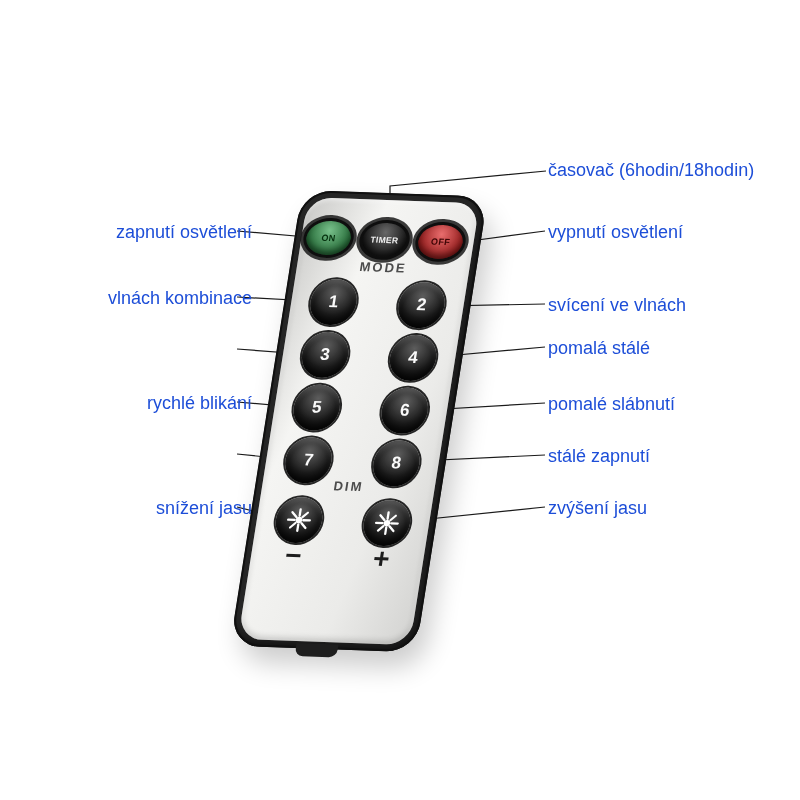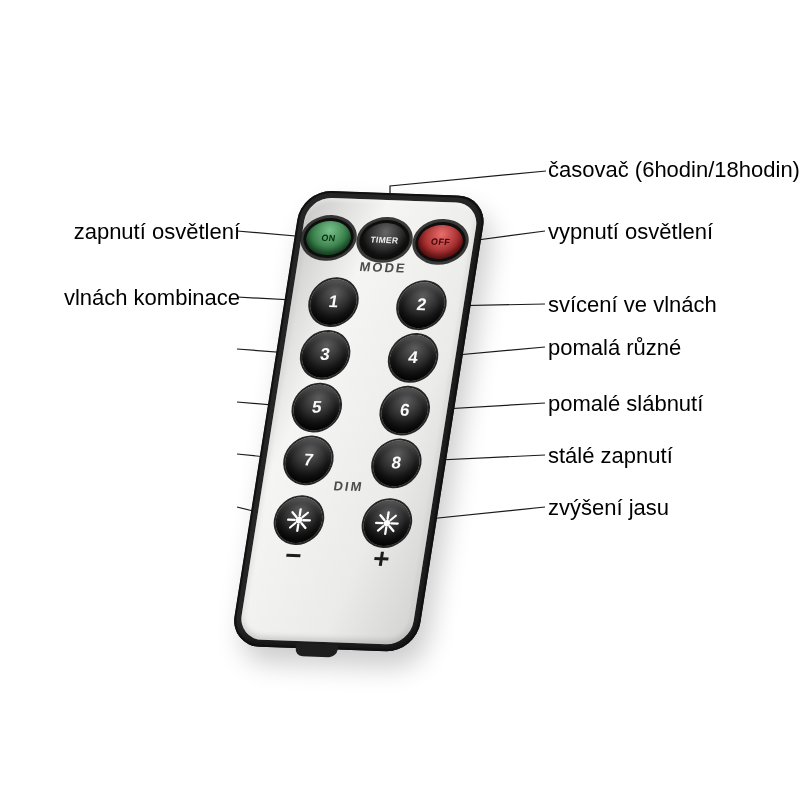--- a/index.html
+++ b/index.html
@@ -3,22 +3,22 @@
 <meta charset="utf-8">
 <style>
   html,body{margin:0;padding:0;background:#ffffff;}
   .canvas{
     position:relative;width:800px;height:800px;background:#ffffff;overflow:hidden;
     font-family:"Liberation Sans",sans-serif;
   }
   svg.lines{position:absolute;left:0;top:0;}
 
   
-  .ann{position:absolute;font-size:22px;color:#000000;white-space:nowrap;line-height:20px;}
-  .ann-l{left:8px;width:232px;text-align:right;}
+  .ann{position:absolute;font-size:18px;color:#1d4ed8;white-space:nowrap;line-height:20px;}
+  .ann-l{left:0;width:232px;text-align:right;padding-left:20px;}
   .ann-r{left:548px;text-align:left;}
   .ll1{top:222px}.ll2{top:288px}.ll3{top:340px}.ll4{top:393px}.ll5{top:445px}.ll6{top:498px}
   .rl0{top:160px}.rl1{top:222px}.rl2{top:295px}.rl3{top:338px}.rl4{top:394px}.rl5{top:446px}.rl6{top:498px}
 
   
   .remote{
     position:absolute;left:302px;top:190px;width:186px;height:458px;
     background:#262626;border-radius:30px;
     transform:rotate(2deg) skewX(-7deg);transform-origin:top left;
     box-shadow:10px 16px 26px rgba(0,0,0,.20), inset 0 0 0 2px #101010, inset -4px -6px 10px rgba(0,0,0,.55);
@@ -81,25 +81,27 @@
     <line x1="545" y1="231" x2="470" y2="241"></line>
     <line x1="545" y1="304" x2="443" y2="306"></line>
     <line x1="545" y1="347" x2="435" y2="357"></line>
     <line x1="545" y1="403" x2="427" y2="410"></line>
     <line x1="545" y1="455" x2="418" y2="461"></line>
     <line x1="545" y1="507" x2="409" y2="521"></line>
   </svg>
 
   <div class="ann ann-l ll1">zapnutí osvětlení</div>
   <div class="ann ann-l ll2">vlnách kombinace</div>
+  <div class="ann ann-l ll4">rychlé blikání</div>
+  <div class="ann ann-l ll6">snížení jasu</div>
 
   <div class="ann ann-r rl0">časovač (6hodin/18hodin)</div>
   <div class="ann ann-r rl2">svícení ve vlnách</div>
   <div class="ann ann-r rl1">vypnutí osvětlení</div>
-  <div class="ann ann-r rl3">pomalá různé</div>
+  <div class="ann ann-r rl3">pomalá stálé</div>
   <div class="ann ann-r rl4">pomalé slábnutí</div>
   <div class="ann ann-r rl5">stálé zapnutí</div>
   <div class="ann ann-r rl6">zvýšení jasu</div>
 
   <div class="remote">
     <div class="face">
 
       <div class="pwr pwr-on" style="background-color: rgb(47, 158, 76);">ON</div>
       <div class="pwr pwr-timer" style="background-color: rgb(22, 22, 22);">TIMER</div>
       <div class="pwr pwr-off" style="background-color: rgb(221, 31, 31);">OFF</div>

